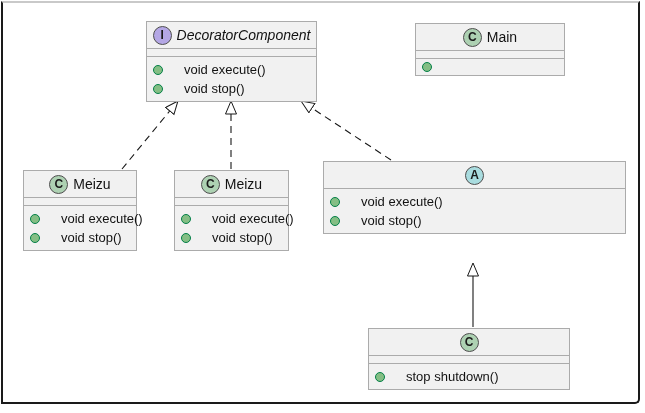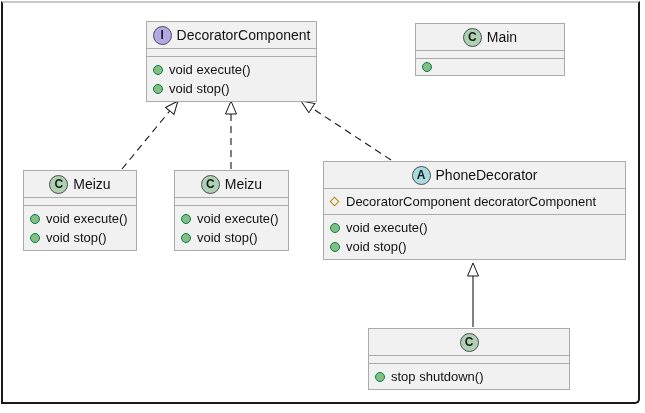--- a/index.html
+++ b/index.html
@@ -16,33 +16,33 @@
 
   .uml-box {
     position:absolute; background:#F1F1F1; border:1px solid #ABABAB;
     box-sizing:border-box; font-size:13px;
   }
   .uml-title {
     display:flex; align-items:center; justify-content:center; gap:5px;
     min-height:26px; padding:1px 5px; box-sizing:border-box;
   }
   .title-text { font-size:14px; white-space:nowrap; }
-  .italic { }
+  .italic { font-style:italic; }
   .spot {
     width:19px; height:19px; border-radius:50%; border:1px solid #4E4E4E;
     display:inline-flex; align-items:center; justify-content:center;
     font-size:12px; font-weight:bold; color:#1a1a1a; box-sizing:border-box;
     flex:0 0 auto; line-height:1;
   }
   .spot-c { background:#ADD1B2; }
   .spot-i { background:#B4A7E5; }
   .spot-a { background:#A9DCDF; }
   .sec { border-top:1px solid #ABABAB; padding:3px 6px; }
   .sec.empty { padding:0; height:7px; }
-  .member { display:flex; align-items:center; gap:6px; line-height:19px; white-space:nowrap; }
+  .member { display:flex; align-items:center; gap:21px; line-height:19px; white-space:nowrap; }
   .m-icon {
     width:10px; height:10px; border-radius:50%; background:#84BE84;
     border:1px solid #038048; box-sizing:border-box; flex:0 0 auto;
   }
   .f-icon {
     width:7px; height:7px; border:1px solid #B8860B; background:#F1F1F1;
     transform:rotate(45deg); box-sizing:border-box; flex:0 0 auto; margin:0 2px 0 1px;
   }
   .static-m { text-decoration:underline; }
 
@@ -133,27 +133,20 @@
     <div class="member">
       <span class="m-icon"></span>
       <span>void stop()</span>
     </div>
   </div>
 </div>
 
 <div class="uml-box" id="box-pd">
   <div class="uml-title">
     <span class="spot spot-a">A</span>
-    <span class="title-text italic">PhoneDecorator</span>
-  </div>
-  <div class="sec">
-    <div class="member">
-      <span class="f-icon"></span>
-      <span>DecoratorComponent decoratorComponent</span>
-    </div>
   </div>
   <div class="sec">
     <div class="member">
       <span class="m-icon"></span>
       <span>void execute()</span>
     </div>
     <div class="member">
       <span class="m-icon"></span>
       <span>void stop()</span>
     </div>

